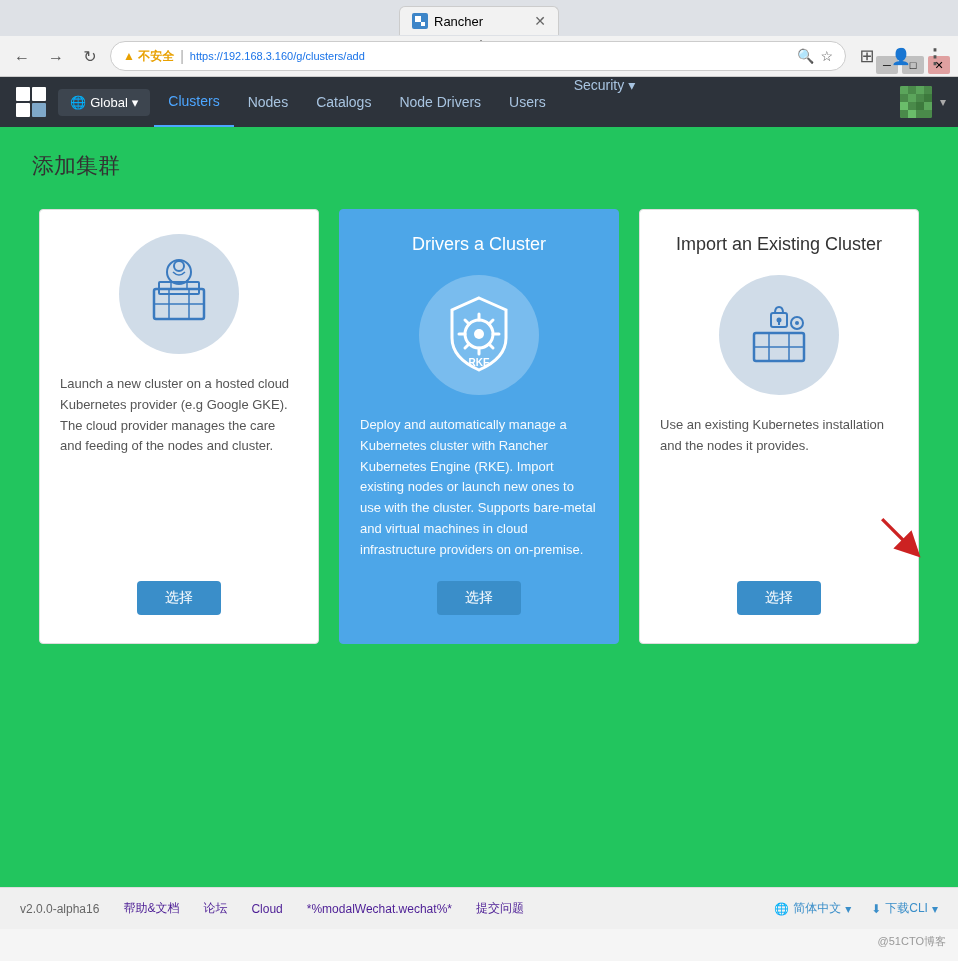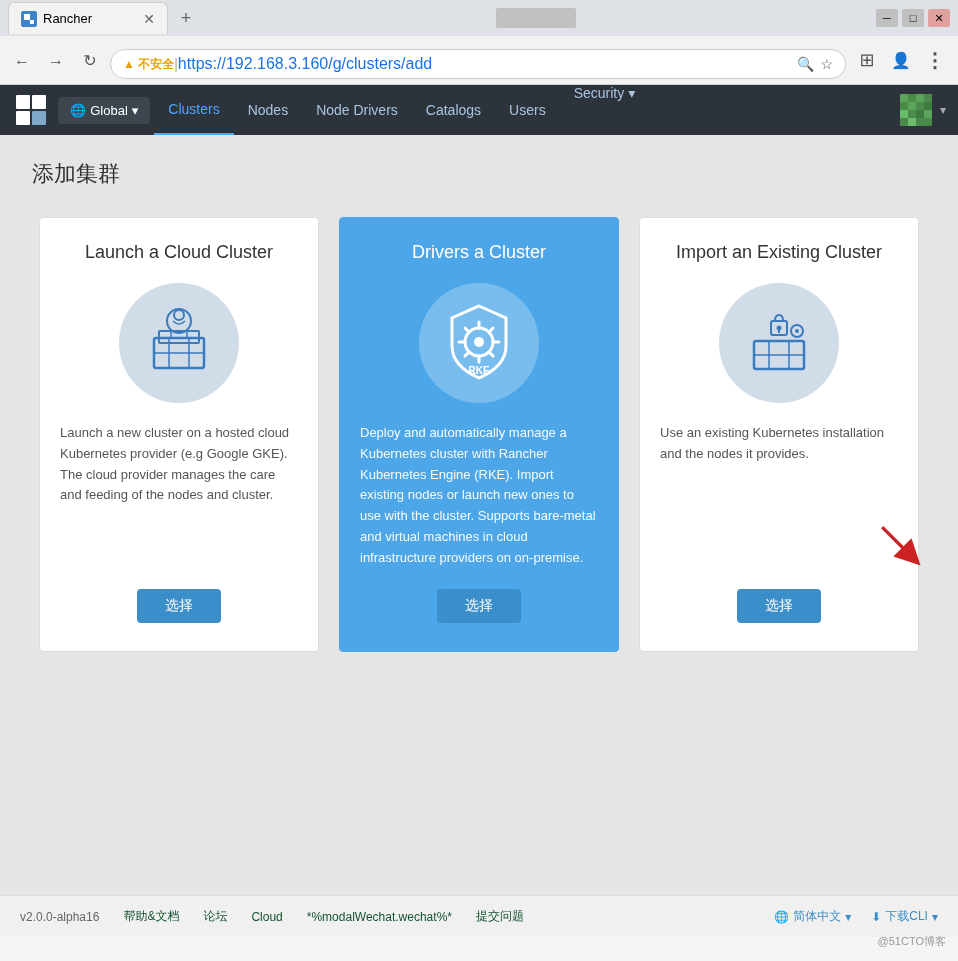--- a/index.html
+++ b/index.html
@@ -9,20 +9,21 @@
     .browser-chrome {
       background: #dee1e6;
       width: 958px;
     }
     .browser-titlebar {
       display: flex;
       align-items: center;
       padding: 6px 8px;
       background: #dee1e6;
       height: 36px;
+      flex-direction: column;
     }
     .browser-window-controls {
       display: flex;
       gap: 4px;
       margin-left: auto;
     }
     .browser-window-controls span {
       width: 22px;
       height: 18px;
       background: #c0c0c0;
@@ -94,35 +95,35 @@
       border-radius: 50%;
     }
     .browser-address-bar {
       flex: 1;
       display: flex;
       align-items: center;
       background: white;
       border: 1px solid #ccc;
       border-radius: 20px;
       padding: 0 12px;
+      gap: 6px;
       height: 30px;
-      margin-top: 8px;
     }
     .browser-address-security {
       color: #e8a000;
       font-size: 12px;
       font-weight: bold;
     }
     .browser-address-divider {
       color: #aaa;
       font-size: 14px;
     }
     .browser-address-url {
       color: #1a73e8;
-      font-size: 16px;
+      font-size: 11px;
       flex: 1;
     }
     .browser-address-icons {
       display: flex;
       gap: 6px;
       color: #555;
       font-size: 14px;
     }
     .browser-toolbar-right {
       display: flex;
@@ -214,21 +215,21 @@
       background: linear-gradient(135deg, #4a9f4a 0%, #6abd6a 50%, #4a9f4a 100%);
       border-radius: 2px;
       image-rendering: pixelated;
       position: relative;
       overflow: hidden;
     }
 
     
     .page-content {
       padding: 24px 32px;
-      background: #e5e5e5;
+      background: #22c55e;
       min-height: 760px;
     }
     .page-title {
       font-size: 22px;
       font-weight: 300;
       color: #333;
       margin-bottom: 28px;
     }
 
     
@@ -320,21 +321,21 @@
       font-size: 12px;
       color: #666;
     }
     .footer-right {
       margin-left: auto;
       display: flex;
       gap: 20px;
       align-items: center;
     }
     .footer-link {
-      color: #14532d;
+      color: #4c1d95;
       cursor: pointer;
       text-decoration: none;
     }
     .watermark {
       position: fixed;
       bottom: 12px;
       right: 12px;
       font-size: 11px;
       color: #999;
       text-align: right;
@@ -403,22 +404,22 @@
 
       <button class="nav-global-btn">
         <span>🌐</span>
         <span>Global</span>
         <span>▾</span>
       </button>
 
       <div class="nav-items">
         <a class="nav-item active">Clusters</a>
         <a class="nav-item">Nodes</a>
+        <a class="nav-item">Catalogs</a>
         <a class="nav-item">Node Drivers</a>
-        <a class="nav-item">Catalogs</a>
         <a class="nav-item">Users</a>
         <div class="nav-security">
           <span>Security</span>
           <span>▾</span>
         </div>
       </div>
 
       <div class="nav-right">
         <div class="nav-avatar-img">
           <svg width="32" height="32" viewBox="0 0 32 32">
@@ -436,21 +437,20 @@
         <span style="color:#aaa; font-size:12px;">▾</span>
       </div>
     </nav>
 
     <div class="page-content">
       <h1 class="page-title">添加集群</h1>
 
       <div class="cards-container">
 
         <div class="cluster-card">
-          <div class="card-title">Launch a Cloud Cluster</div>
           <div class="card-icon-area">
             <svg width="80" height="80" viewBox="0 0 80 80">
 
               <rect x="15" y="35" width="50" height="30" fill="none" stroke="#3a7abf" stroke-width="2.5" rx="2"></rect>
               <rect x="20" y="28" width="40" height="12" fill="none" stroke="#3a7abf" stroke-width="2" rx="1"></rect>
               <line x1="15" y1="50" x2="65" y2="50" stroke="#3a7abf" stroke-width="1.5"></line>
               <line x1="30" y1="35" x2="30" y2="65" stroke="#3a7abf" stroke-width="1.5"></line>
               <line x1="50" y1="35" x2="50" y2="65" stroke="#3a7abf" stroke-width="1.5"></line>
 
               <circle cx="40" cy="18" r="12" fill="none" stroke="#3a7abf" stroke-width="2"></circle>

